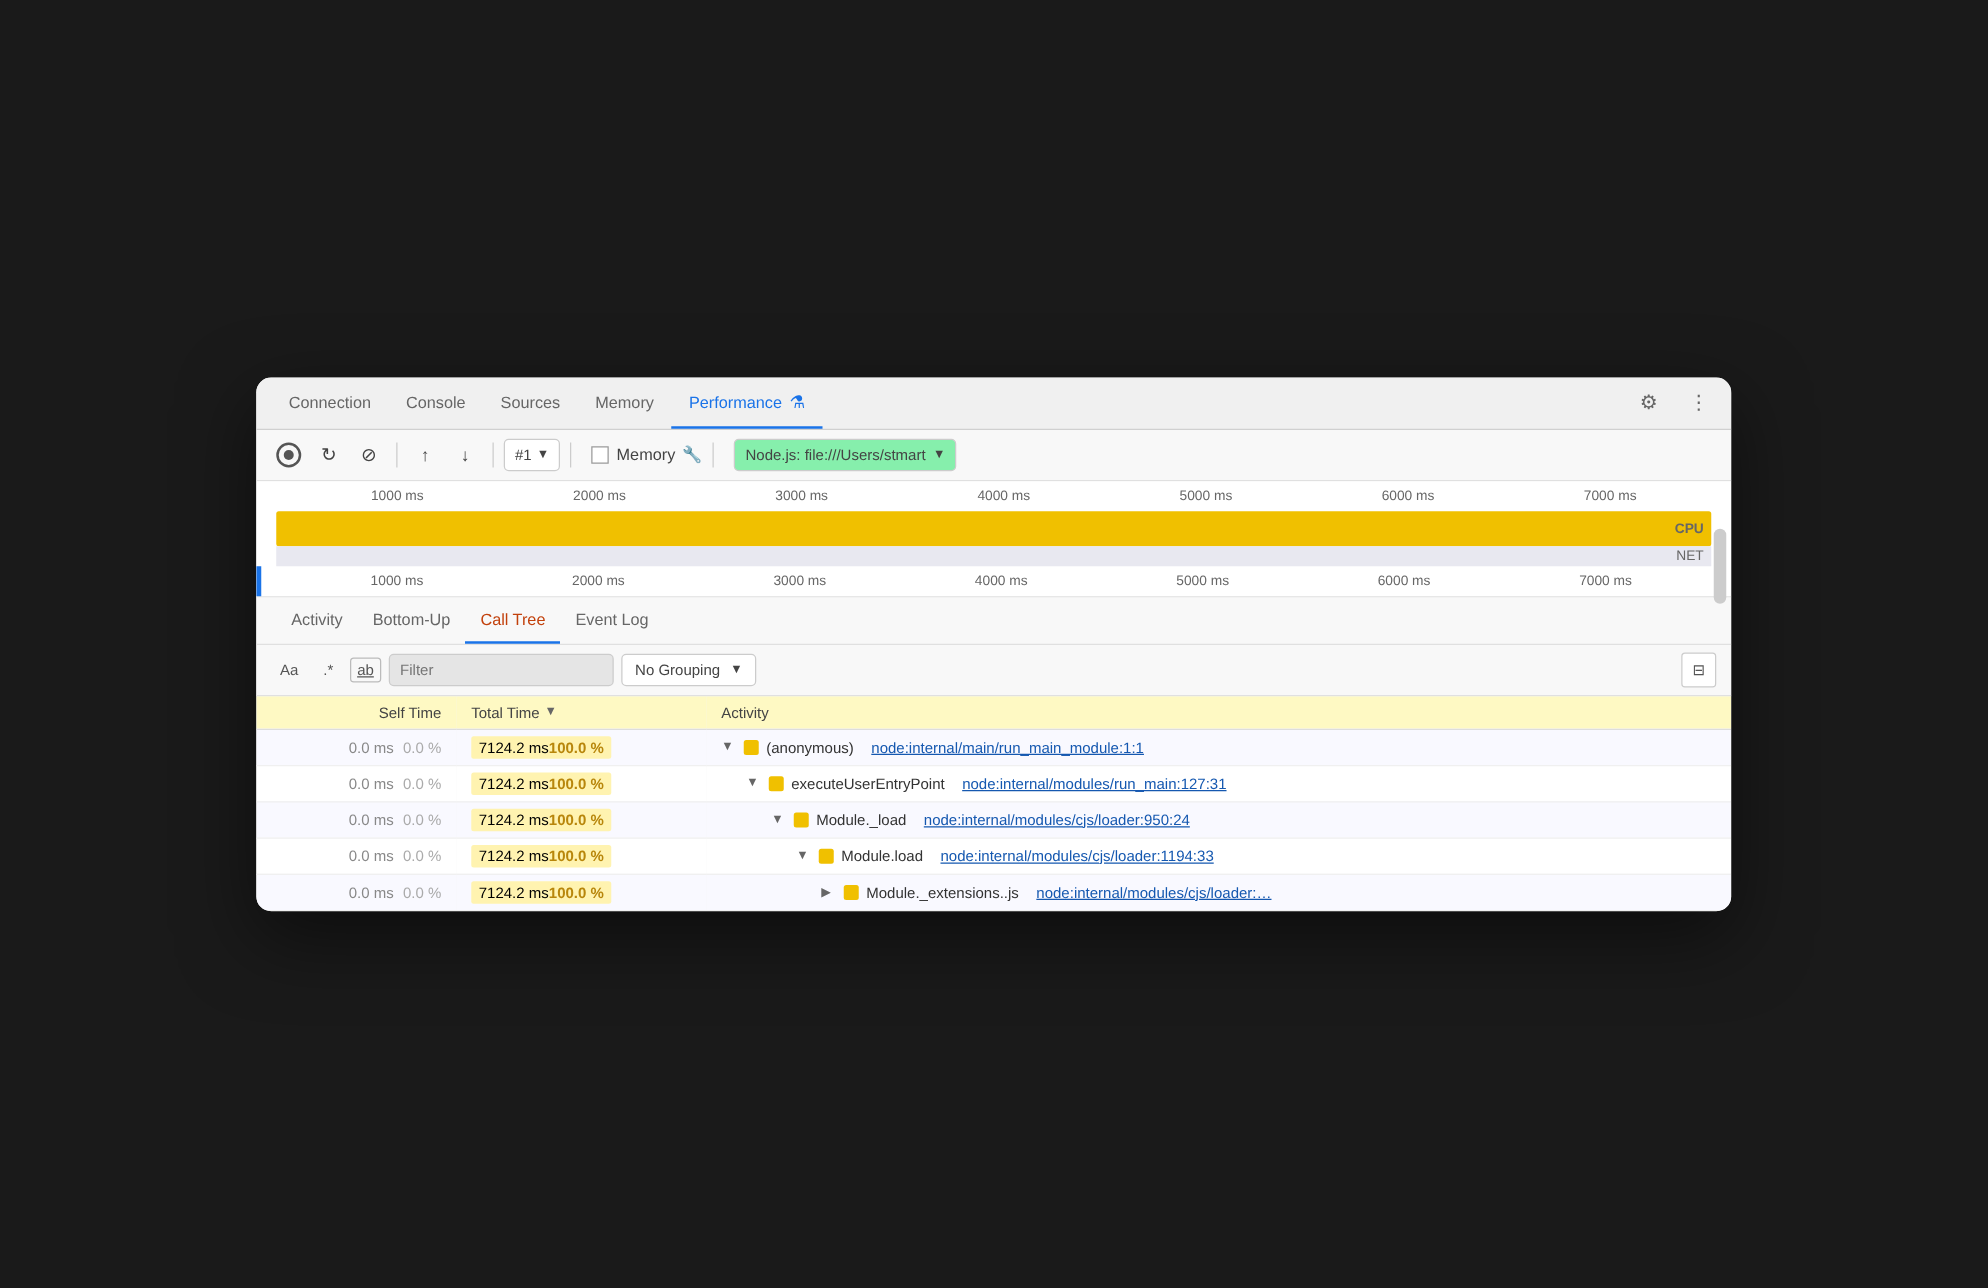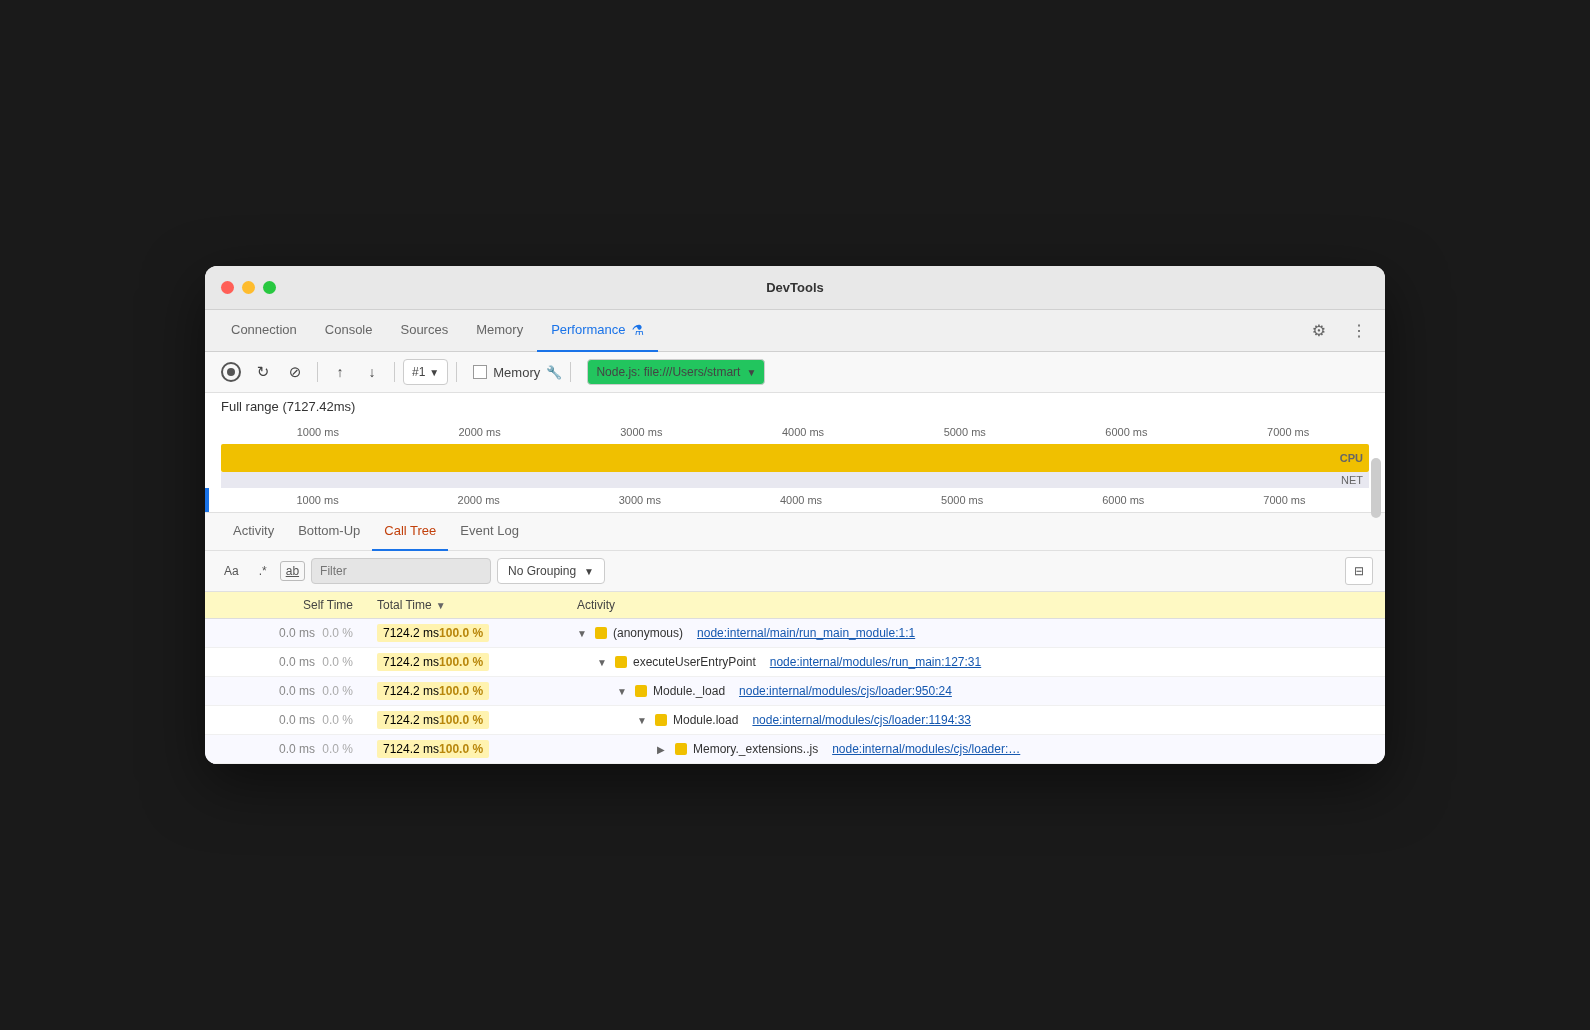--- a/index.html
+++ b/index.html
@@ -135,21 +135,21 @@
       display: inline-block;
     }
     .node-selector {
       display: flex;
       align-items: center;
       gap: 6px;
       margin-left: 8px;
       padding: 2px 8px;
       border: 1px solid #ccc;
       border-radius: 4px;
-      background: #22c55e;
+      background: #86efac;
       font-size: 12px;
       color: #444;
       cursor: pointer;
       height: 26px;
     }
     .toolbar-separator {
       width: 1px;
       height: 20px;
       background: #ccc;
       margin: 0 4px;
@@ -372,28 +372,20 @@
       font-size: 12px;
       color: #555;
       background: white;
     }
   </style>
 </head>
 <body>
 
 <div class="window">
 
-  <div class="titlebar">
-    <div class="traffic-lights">
-      <div class="traffic-light close"></div>
-      <div class="traffic-light minimize"></div>
-      <div class="traffic-light maximize"></div>
-    </div>
-    <div class="window-title">DevTools</div>
-  </div>
 
   <div class="tabs-bar">
     <div class="tab">Connection</div>
     <div class="tab">Console</div>
     <div class="tab">Sources</div>
     <div class="tab">Memory</div>
     <div class="tab active">
       <span>Performance</span>
       <span style="margin-left:6px; font-size:14px;">⚗</span>
     </div>
@@ -438,21 +430,20 @@
 
     <div class="toolbar-separator"></div>
 
     <div class="node-selector">
       <span>Node.js: file:///Users/stmart</span>
       <span style="font-size:10px;">▼</span>
     </div>
   </div>
 
   <div class="timeline-section">
-    <div class="full-range-label">Full range (7127.42ms)</div>
 
     <div class="time-ruler">
       <div style="width:16px;"></div>
       <div class="time-tick">1000 ms</div>
       <div class="time-tick">2000 ms</div>
       <div class="time-tick">3000 ms</div>
       <div class="time-tick">4000 ms</div>
       <div class="time-tick">5000 ms</div>
       <div class="time-tick">6000 ms</div>
       <div class="time-tick">7000 ms</div>
@@ -614,21 +605,21 @@
           </td>
           <td>
             <span class="td-total-highlight">
               <span>7124.2 ms</span><span style="font-weight:600; color:#b8860b;">100.0 %</span>
             </span>
           </td>
           <td>
             <div class="activity-cell indent-4">
               <span class="expand-arrow">▶</span>
               <span class="func-icon"></span>
-              <span class="func-name">Memory._extensions..js</span>
+              <span class="func-name">Module._extensions..js</span>
               <span class="func-link">node:internal/modules/cjs/loader:…</span>
             </div>
           </td>
         </tr>
 
       </tbody>
     </table>
   </div>
 
 </div>

